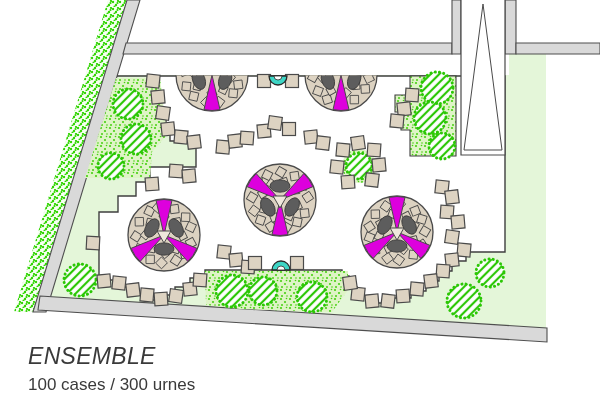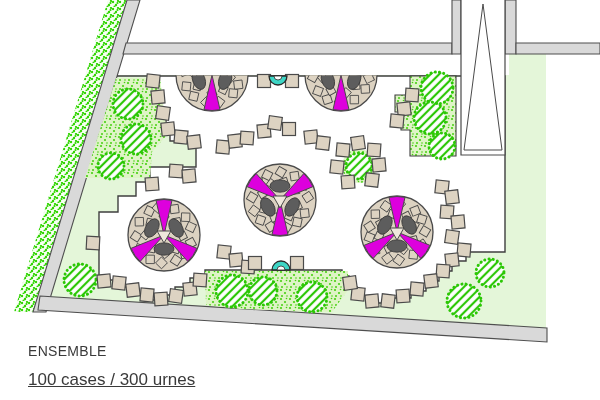--- a/index.html
+++ b/index.html
@@ -1,20 +1,20 @@
 <!DOCTYPE html>
 <html><head>
 <meta charset="utf-8">
 <style>
   html,body{margin:0;padding:0;background:#fff;width:600px;height:400px;overflow:hidden;}
   .stage{position:relative;width:600px;height:400px;font-family:"Liberation Sans",sans-serif;}
   svg{position:absolute;left:0;top:0;}
   .caption{position:absolute;left:28px;top:343px;color:#3a3a3a;}
-  .caption .t1{font-size:14px;letter-spacing:.3px;}
-  .caption .t2{font-size:17px;margin-top:11px;text-decoration:underline;}
+  .caption .t1{font-size:23px;letter-spacing:.3px;font-style:italic;}
+  .caption .t2{font-size:17px;margin-top:5px;}
 </style>
 </head>
 <body>
 
 <div class="stage">
   <svg id="plan" width="600" height="400" viewBox="0 0 600 400">
       <defs>
         <pattern id="hatch" width="6" height="6" patternUnits="userSpaceOnUse" patternTransform="rotate(-45)">
           <rect x="0" y="0" width="6" height="6" fill="#ffffff"></rect>
           <line x1="0" y1="3" x2="6" y2="3" stroke="#2bc705" stroke-width="2.2"></line>

